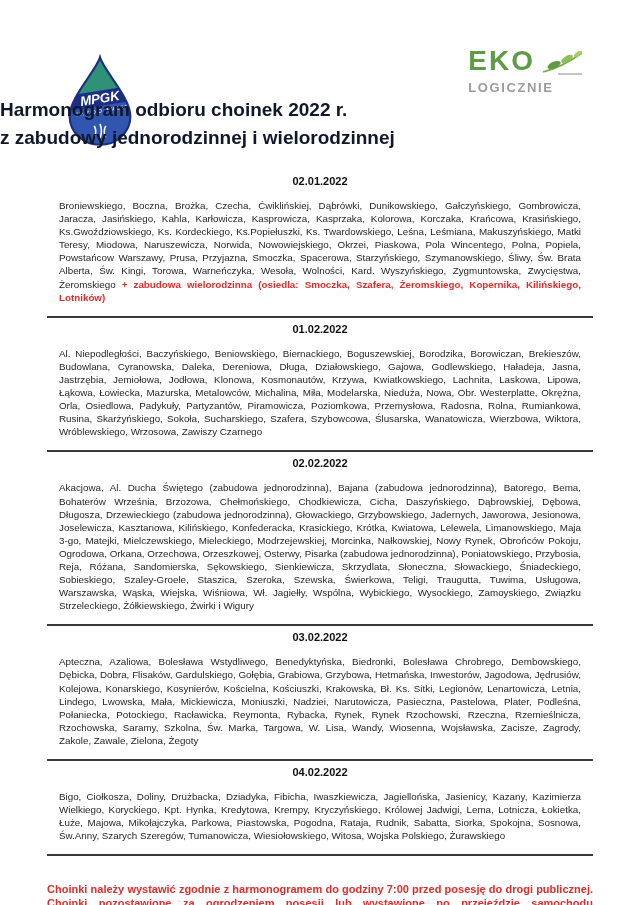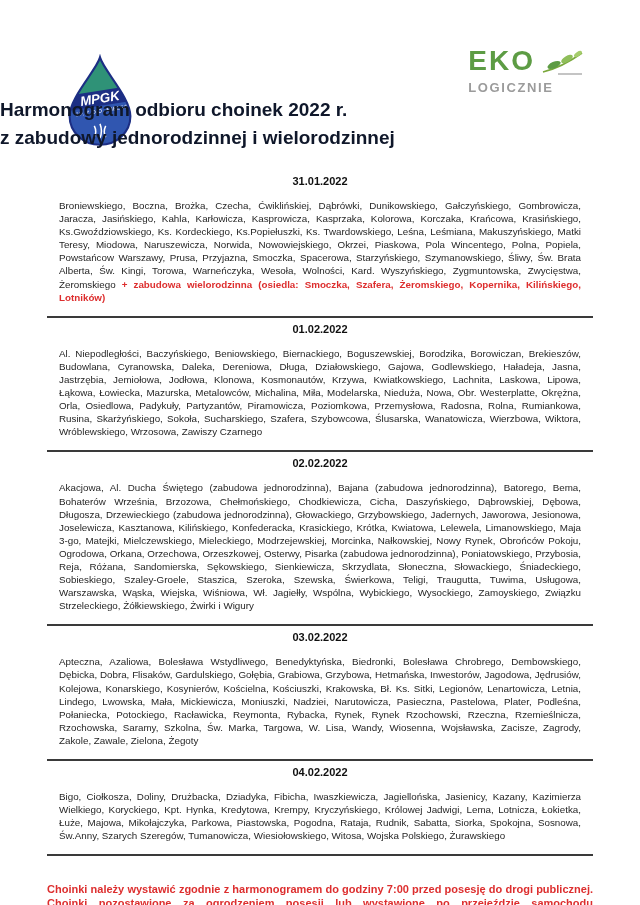--- a/index.html
+++ b/index.html
@@ -67,21 +67,21 @@
 
     <div class="title">
       <div>Harmonogram odbioru choinek 2022 r.</div>
       <div>z zabudowy jednorodzinnej i wielorodzinnej</div>
     </div>
   </div>
 
   <div class="content">
 
     <section>
-      <h2 class="date">31.01.2022</h2>
+      <h2 class="date">02.01.2022</h2>
       <p class="streets"><span>Broniewskiego, Boczna, Brożka, Czecha, Ćwiklińskiej, Dąbrówki, Dunikowskiego, Gałczyńskiego, Gombrowicza, Jaracza, Jasińskiego, Kahla, Karłowicza, Kasprowicza, Kasprzaka, Kolorowa, Korczaka, Krańcowa, Krasińskiego, Ks.Gwoździowskiego, Ks. Kordeckiego, Ks.Popiełuszki, Ks. Twardowskiego, Leśna, Leśmiana, Makuszyńskiego, Matki Teresy, Miodowa, Naruszewicza, Norwida, Nowowiejskiego, Okrzei, Piaskowa, Pola Wincentego, Polna, Popiela, Powstańcow Warszawy, Prusa, Przyjazna, Smoczka, Spacerowa, Starzyńskiego, Szymanowskiego, Śliwy, Św. Brata Alberta, Św. Kingi, Torowa, Warneńczyka, Wesoła, Wolności, Kard. Wyszyńskiego, Zygmuntowska, Zwycięstwa, Żeromskiego</span> <span class="red">+ zabudowa wielorodzinna (osiedla: Smoczka, Szafera, Żeromskiego, Kopernika, Kilińskiego, Lotników)</span></p>
       <hr class="divider">
     </section>
 
     <section>
       <h2 class="date">01.02.2022</h2>
       <p class="streets">Al. Niepodległości, Baczyńskiego, Beniowskiego, Biernackiego, Boguszewskiej, Borodzika, Borowiczan, Brekieszów, Budowlana, Cyranowska, Daleka, Dereniowa, Długa, Działowskiego, Gajowa, Godlewskiego, Haładeja, Jasna, Jastrzębia, Jemiołowa, Jodłowa, Klonowa, Kosmonautów, Krzywa, Kwiatkowskiego, Lachnita, Laskowa, Lipowa, Łąkowa, Łowiecka, Mazurska, Metalowców, Michalina, Miła, Modelarska, Nieduża, Nowa, Obr. Westerplatte, Okrężna, Orla, Osiedlowa, Padykuły, Partyzantów, Piramowicza, Poziomkowa, Przemysłowa, Radosna, Rolna, Rumiankowa, Rusina, Skarżyńskiego, Sokoła, Sucharskiego, Szafera, Szybowcowa, Ślusarska, Wanatowicza, Wierzbowa, Wiktora, Wróblewskiego, Wrzosowa, Zawiszy Czarnego</p>
       <hr class="divider">
     </section>
 

